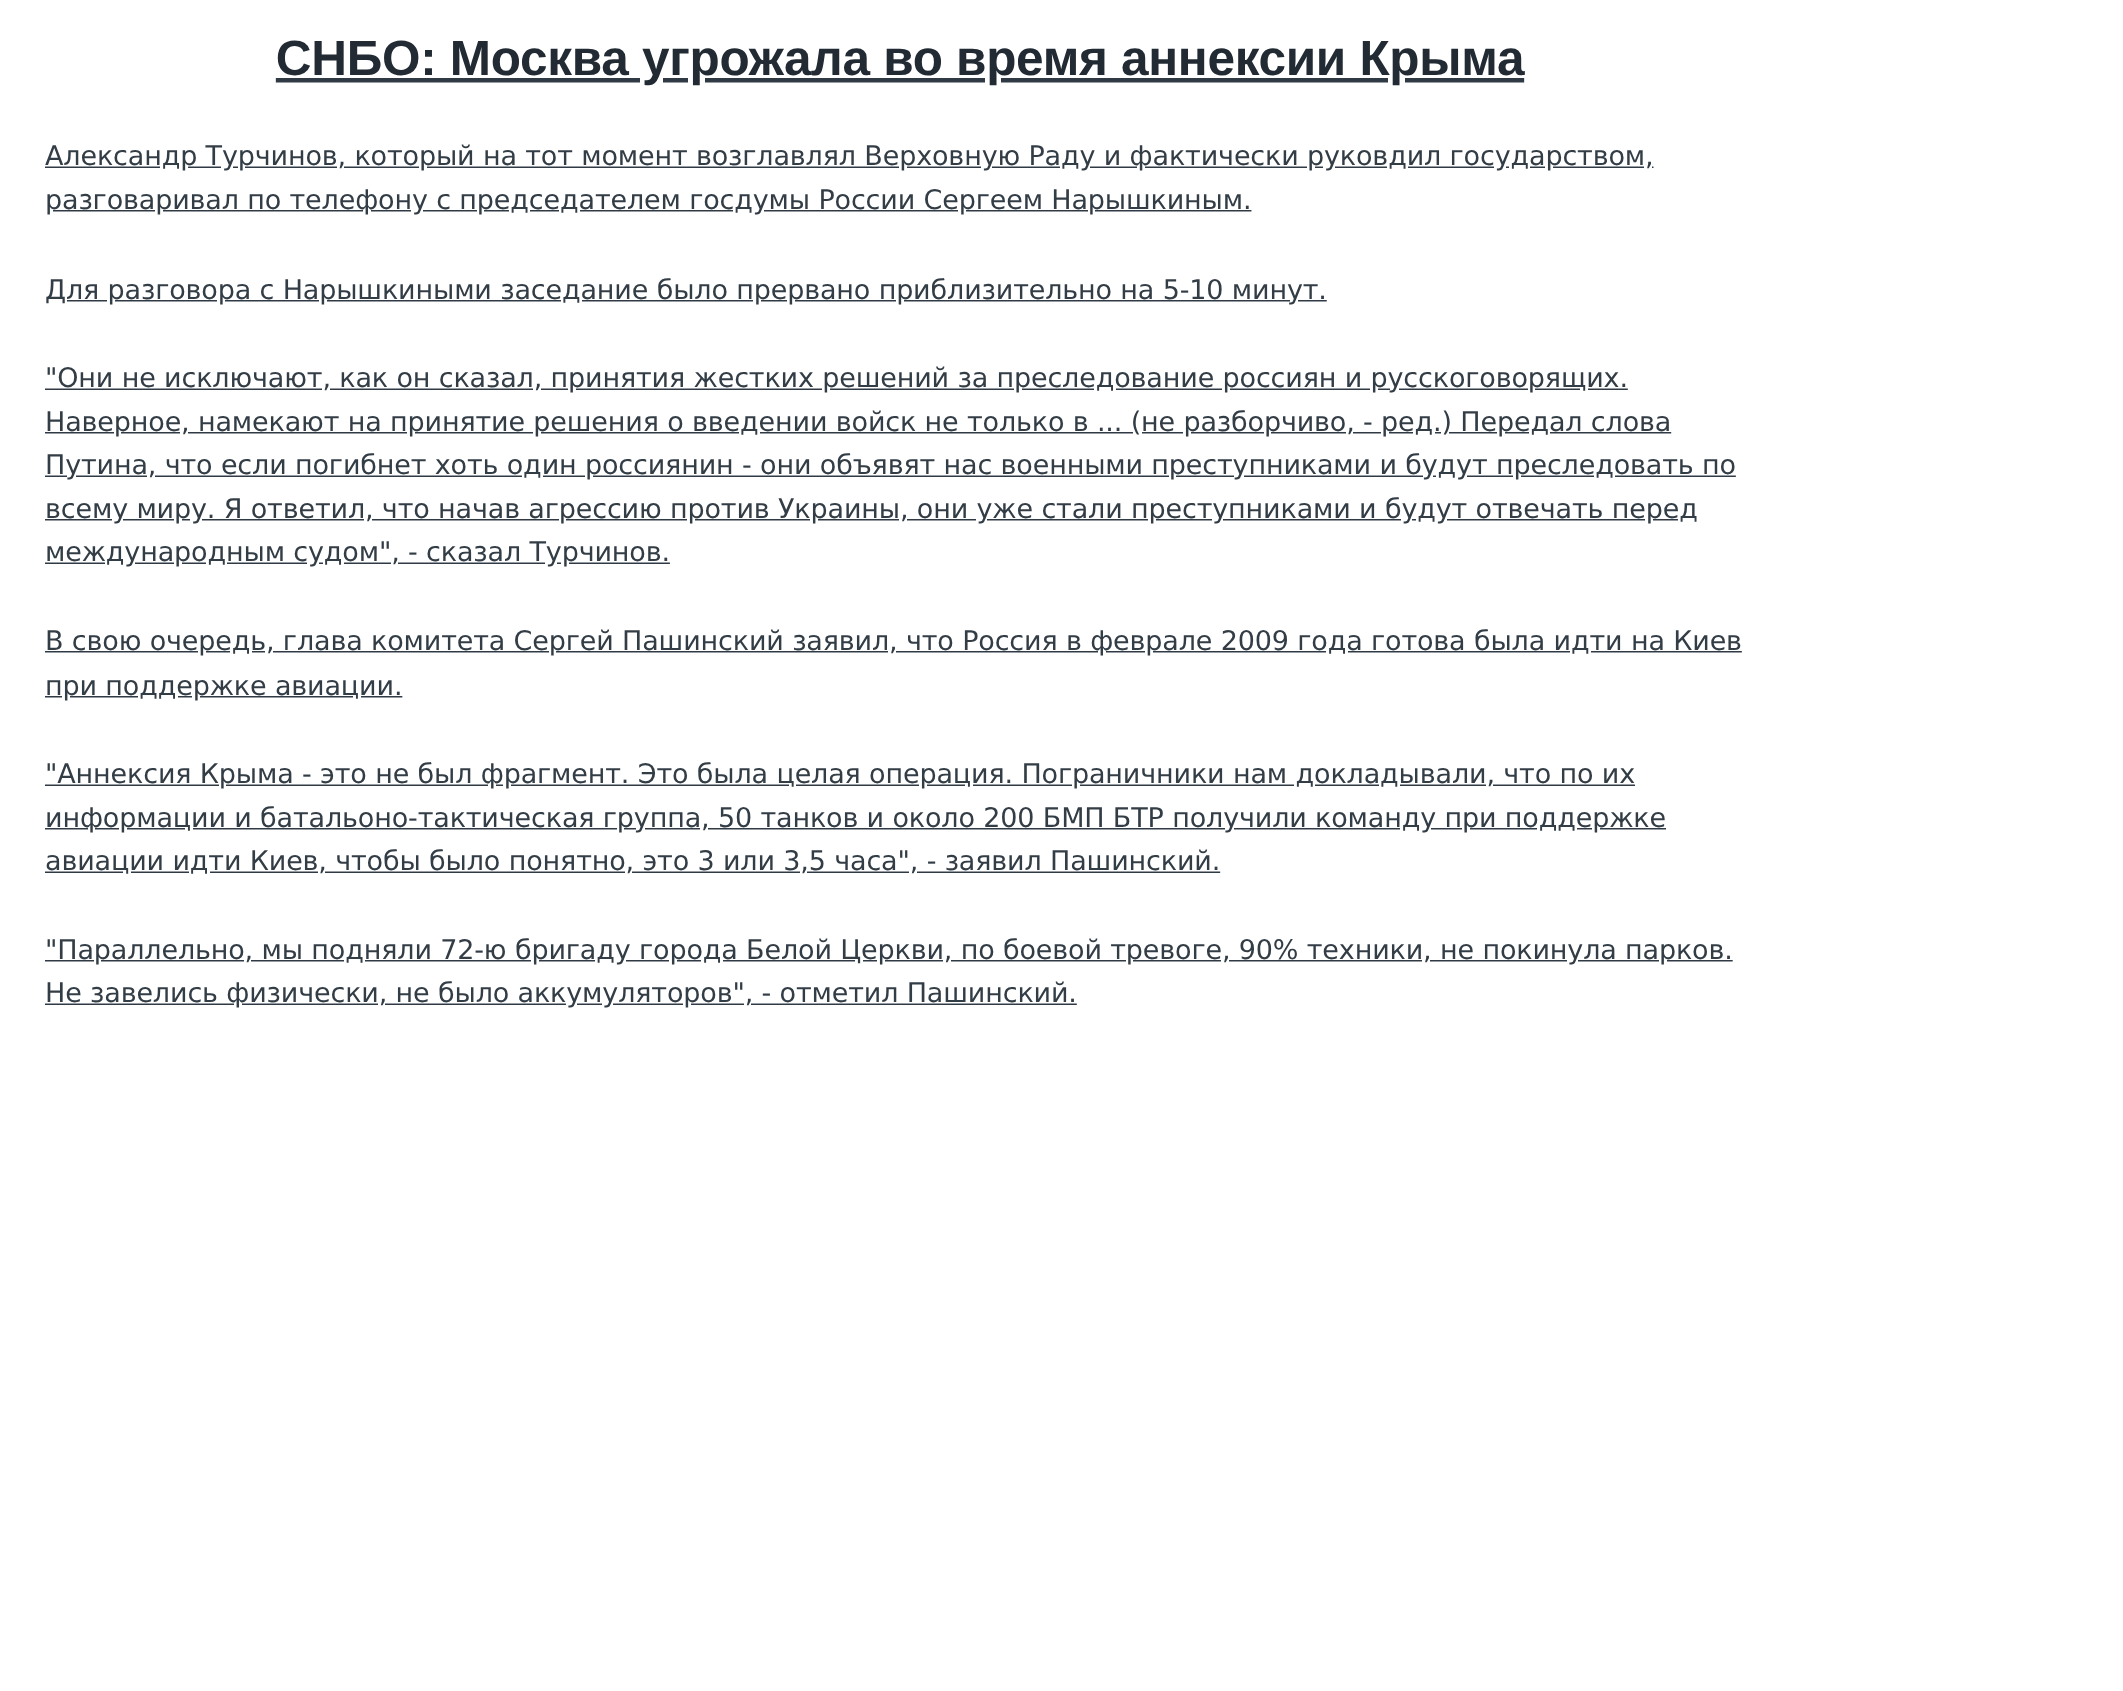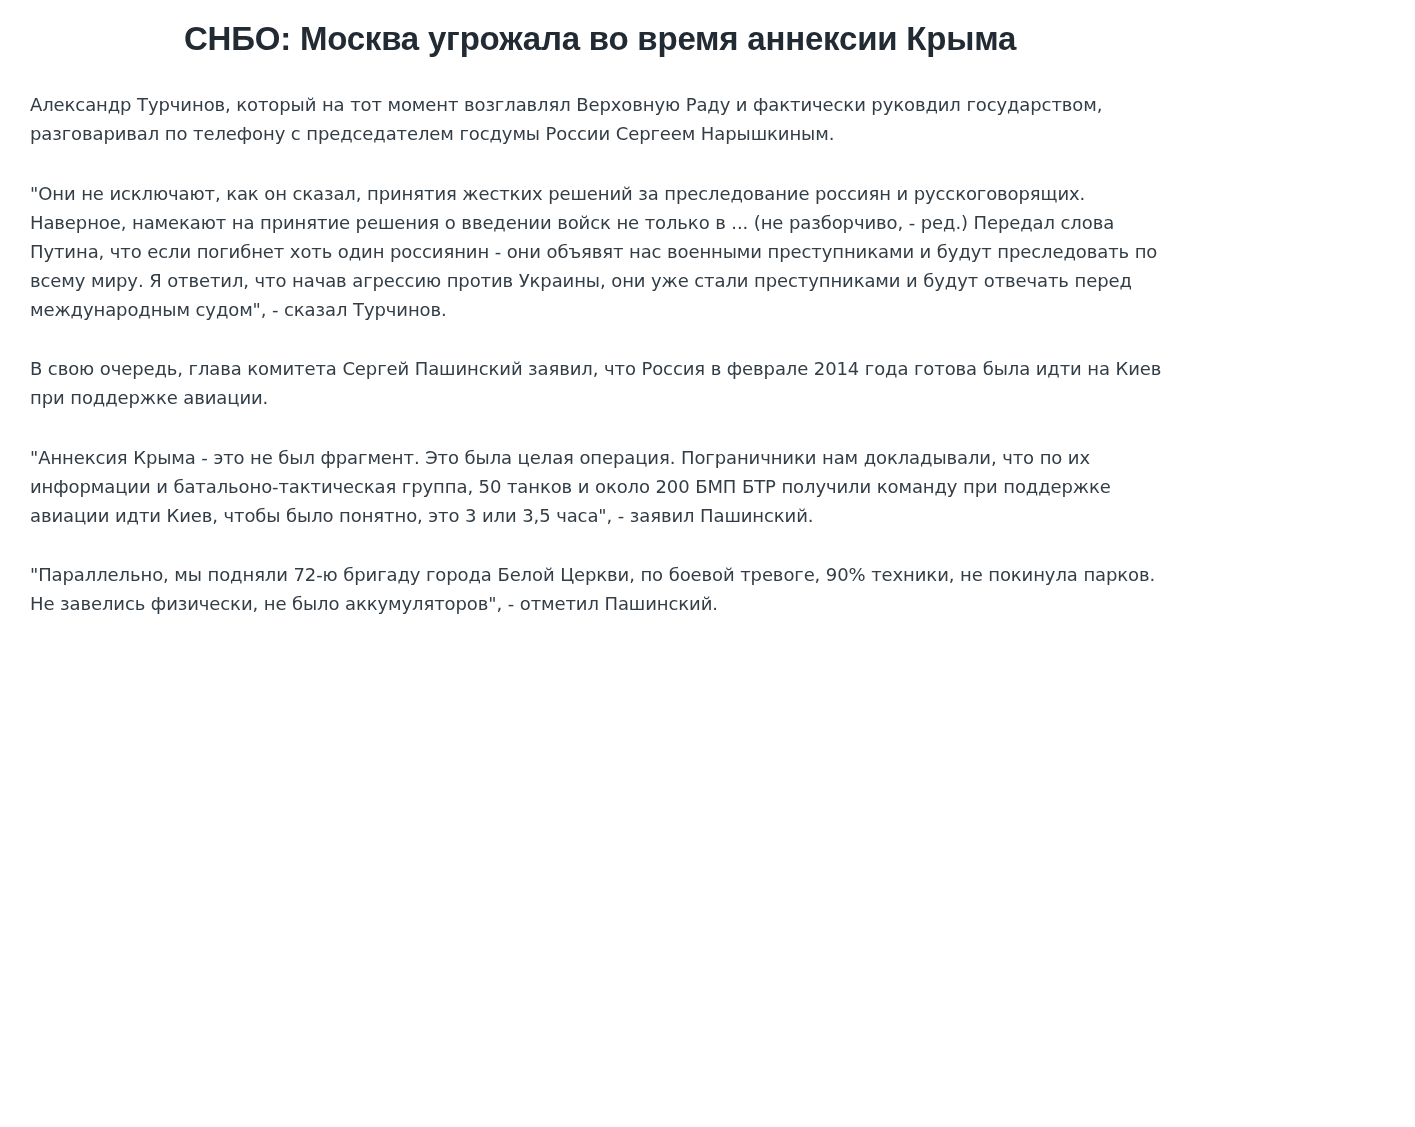--- a/index.html
+++ b/index.html
@@ -12,20 +12,21 @@
     width: 1415px;
     min-height: 1127px;
     font-family: "DejaVu Sans", "Liberation Sans", sans-serif;
     color: #2f3a44;
     -webkit-font-smoothing: antialiased;
   }
   .page {
     box-sizing: border-box;
     width: 1204px;
     padding: 18px 34px 20px 30px;
+    text-decoration: underline;
   }
   .article-title {
     font-family: "Liberation Sans", "DejaVu Sans", sans-serif;
     font-size: 33px;
     line-height: 1.28;
     font-weight: bold;
     color: #222b33;
     text-align: center;
     margin: 0 0 30px 0;
     letter-spacing: -0.2px;
@@ -47,18 +48,19 @@
   }
 </style>
 </head>
 <body>
 
 <div class="page">
   <h1 class="article-title">СНБО: Москва угрожала во время аннексии Крыма</h1>
 
   <div class="article-body">
       <p class="para"><span>Александр Турчинов, который на тот момент возглавлял Верховную Раду и фактически руковдил государством, разговаривал по телефону с председателем госдумы России Сергеем Нарышкиным.</span></p>
+      <p class="para"><span>Для разговора с Нарышкиными заседание было прервано приблизительно на 5-10 минут.</span></p>
       <p class="para"><span>"Они не исключают, как он сказал, принятия жестких решений за преследование россиян и русскоговорящих. Наверное, намекают на принятие решения о введении войск не только в ... (не разборчиво, - ред.) Передал слова Путина, что если погибнет хоть один россиянин - они объявят нас военными преступниками и будут преследовать по всему миру. Я ответил, что начав агрессию против Украины, они уже стали преступниками и будут отвечать перед международным судом", - сказал Турчинов.</span></p>
-      <p class="para"><span>В свою очередь, глава комитета Сергей Пашинский заявил, что Россия в феврале 2014 года готова была идти на Киев при поддержке авиации.</span></p>
+      <p class="para"><span>В свою очередь, глава комитета Сергей Пашинский заявил, что Россия в феврале 2009 года готова была идти на Киев при поддержке авиации.</span></p>
       <p class="para"><span>"Аннексия Крыма - это не был фрагмент. Это была целая операция. Пограничники нам докладывали, что по их информации и батальоно-тактическая группа, 50 танков и около 200 БМП БТР получили команду при поддержке авиации идти Киев, чтобы было понятно, это 3 или 3,5 часа", - заявил Пашинский.</span></p>
       <p class="para"><span>"Параллельно, мы подняли 72-ю бригаду города Белой Церкви, по боевой тревоге, 90% техники, не покинула парков. Не завелись физически, не было аккумуляторов", - отметил Пашинский.</span></p>
     </div>
 </div>
 
 </body></html>

